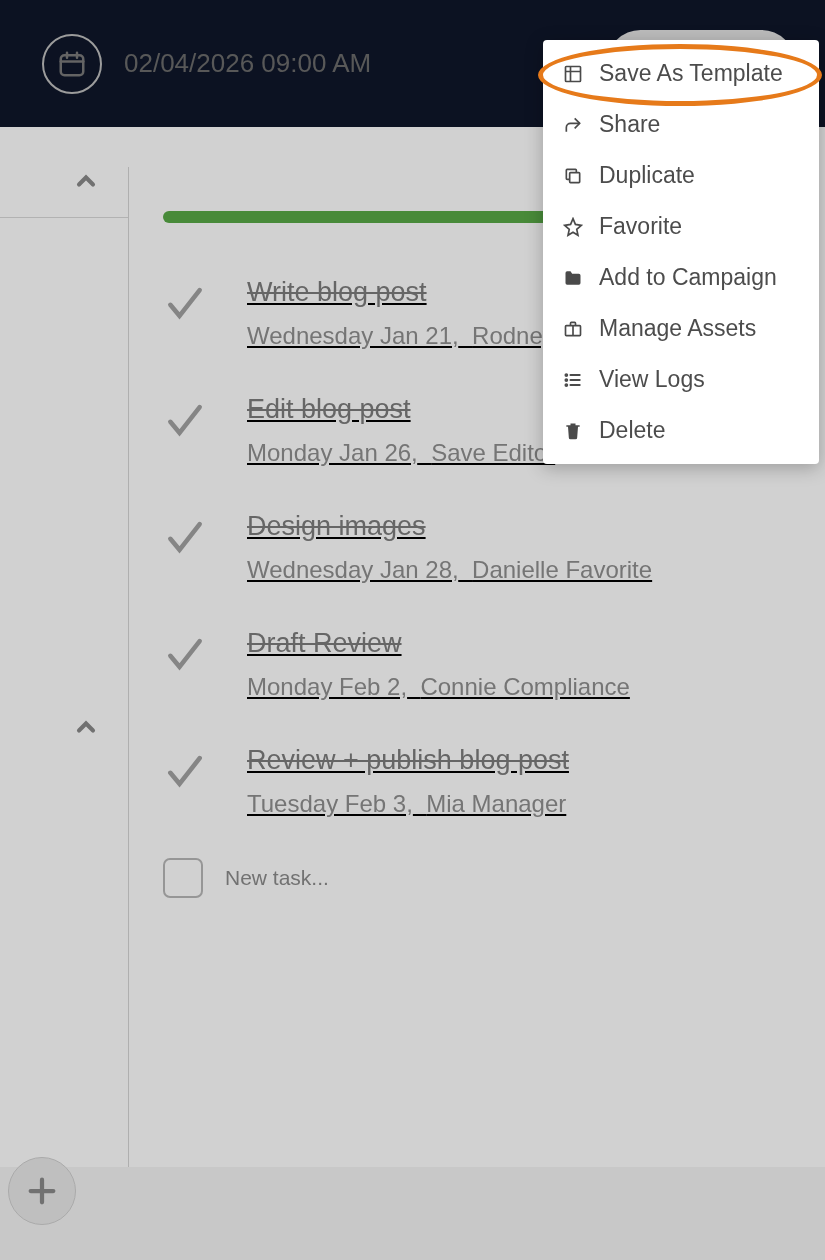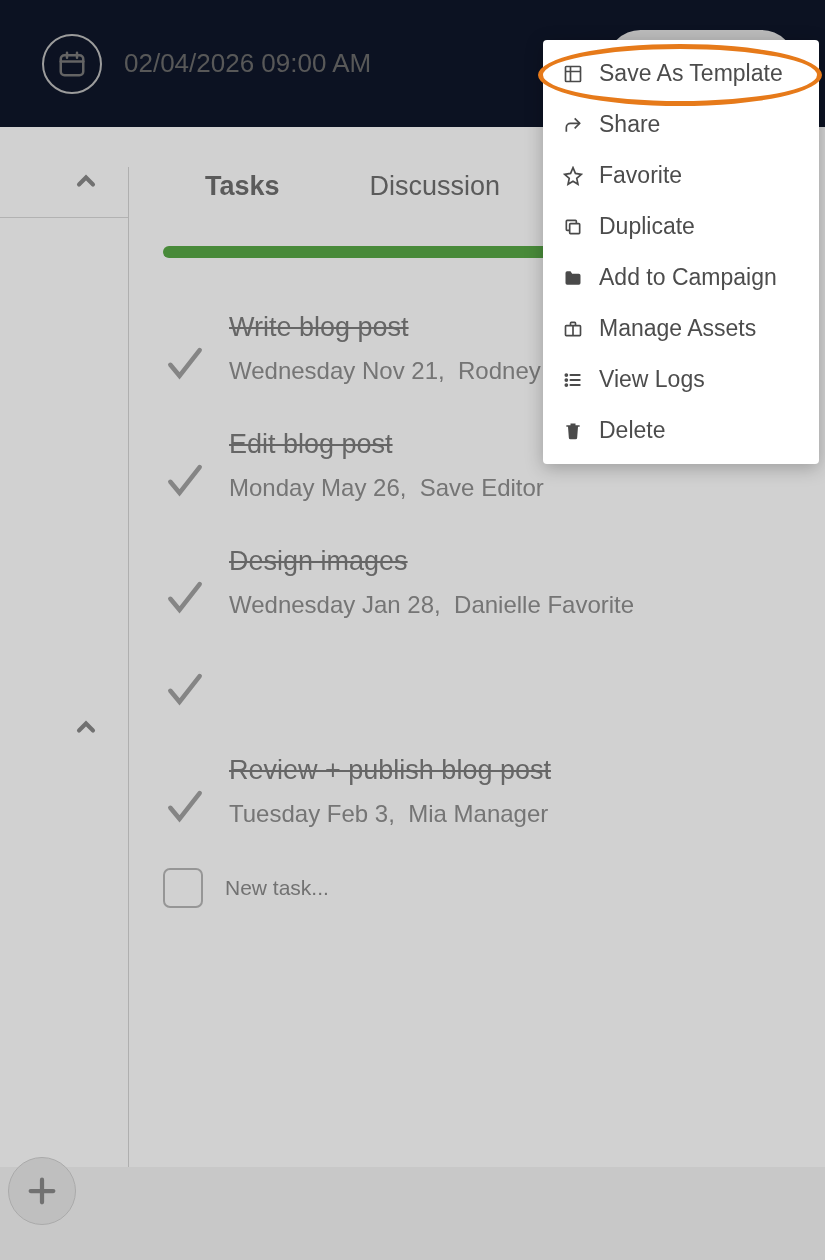--- a/index.html
+++ b/index.html
@@ -96,23 +96,24 @@
 .progress {
   margin-top: 44px;
   height: 12px;
   background: #58a946;
   border-radius: 6px;
   width: 100%;
 }
 .task-list { margin-top: 36px; }
 .task {
   display: flex;
-  align-items: flex-end;
-  gap: 22px;
+  align-items: flex-start;
+  gap: 40px;
   padding: 18px 0 26px 0;
+  text-decoration: underline;
 }
 .check {
   flex-shrink: 0;
   color: #a3a3a3;
   margin-top: 4px;
 }
 .task-body { flex: 1; }
 .task-title {
   font-size: 27px;
   color: #7d7d7d;
@@ -221,68 +222,70 @@
     </div>
     <hr class="side-divider">
     <div class="chev2-wrap chevron-section">
       <svg class="chevron-up" width="28" height="28" viewBox="0 0 24 24" fill="none" stroke="currentColor" stroke-width="3.5" stroke-linecap="round">
           <path d="M6 15l6-6 6 6"></path>
         </svg>
     </div>
   </div>
 
   <div class="main-col">
-    <div class="tabs">
-      <div class="tab">Tasks</div>
-      <div class="tab inactive">Discussion</div>
-    </div>
     <div class="progress"></div>
 
     <div class="task-list">
 
       <div class="task">
         <svg class="check" width="44" height="44" viewBox="0 0 24 24" fill="none" stroke="currentColor" stroke-width="2.5" stroke-linecap="round">
             <path d="M4 13l5 6L20 5"></path>
           </svg>
         <div class="task-body">
           <div class="task-title">Write blog post</div>
           <div class="task-meta">
-            <span>Wednesday Nov 21,</span>&nbsp;&nbsp;<span>Rodney Writer</span>
+            <span>Wednesday Jan 21,</span>&nbsp;&nbsp;<span>Rodney Writer</span>
           </div>
         </div>
       </div>
 
       <div class="task">
         <svg class="check" width="44" height="44" viewBox="0 0 24 24" fill="none" stroke="currentColor" stroke-width="2.5" stroke-linecap="round">
             <path d="M4 13l5 6L20 5"></path>
           </svg>
         <div class="task-body">
           <div class="task-title">Edit blog post</div>
           <div class="task-meta">
-            <span>Monday May 26,</span>&nbsp;&nbsp;<span>Save Editor</span>
+            <span>Monday Jan 26,</span>&nbsp;&nbsp;<span>Save Editor</span>
           </div>
         </div>
       </div>
 
       <div class="task">
         <svg class="check" width="44" height="44" viewBox="0 0 24 24" fill="none" stroke="currentColor" stroke-width="2.5" stroke-linecap="round">
             <path d="M4 13l5 6L20 5"></path>
           </svg>
         <div class="task-body">
           <div class="task-title">Design images</div>
           <div class="task-meta">
             <span>Wednesday Jan 28,</span>&nbsp;&nbsp;<span>Danielle Favorite</span>
           </div>
         </div>
       </div>
 
       <div class="task">
         <svg class="check" width="44" height="44" viewBox="0 0 24 24" fill="none" stroke="currentColor" stroke-width="2.5" stroke-linecap="round">
             <path d="M4 13l5 6L20 5"></path>
           </svg>
+        <div class="task-body">
+          <div class="task-title">Draft Review</div>
+          <div class="task-meta">
+            <span>Monday Feb 2,</span>&nbsp;&nbsp;<span>Connie Compliance</span>
+          </div>
+        </div>
       </div>
 
       <div class="task">
         <svg class="check" width="44" height="44" viewBox="0 0 24 24" fill="none" stroke="currentColor" stroke-width="2.5" stroke-linecap="round">
             <path d="M4 13l5 6L20 5"></path>
           </svg>
         <div class="task-body">
           <div class="task-title">Review + publish blog post</div>
           <div class="task-meta">
             <span>Tuesday Feb 3,</span>&nbsp;&nbsp;<span>Mia Manager</span>
@@ -322,33 +325,33 @@
       <svg width="20" height="20" viewBox="0 0 24 24" fill="none" stroke="currentColor" stroke-width="2">
           <path d="M14 4l6 6-6 6"></path>
           <path d="M20 10H9a5 5 0 00-5 5v5"></path>
         </svg>
     </span>
     <span>Share</span>
   </div>
   <div class="dropdown-item">
     <span class="di-icon">
       <svg width="20" height="20" viewBox="0 0 24 24" fill="none" stroke="currentColor" stroke-width="2">
-          <path d="M12 2l2.9 6.9L22 10l-5.5 4.8L18 22l-6-3.6L6 22l1.5-7.2L2 10l7.1-1.1L12 2z"></path>
-        </svg>
-    </span>
-    <span>Favorite</span>
-  </div>
-  <div class="dropdown-item">
-    <span class="di-icon">
-      <svg width="20" height="20" viewBox="0 0 24 24" fill="none" stroke="currentColor" stroke-width="2">
           <rect x="8" y="8" width="12" height="12" rx="1"></rect>
           <path d="M16 8V5a1 1 0 00-1-1H5a1 1 0 00-1 1v10a1 1 0 001 1h3"></path>
         </svg>
     </span>
     <span>Duplicate</span>
+  </div>
+  <div class="dropdown-item">
+    <span class="di-icon">
+      <svg width="20" height="20" viewBox="0 0 24 24" fill="none" stroke="currentColor" stroke-width="2">
+          <path d="M12 2l2.9 6.9L22 10l-5.5 4.8L18 22l-6-3.6L6 22l1.5-7.2L2 10l7.1-1.1L12 2z"></path>
+        </svg>
+    </span>
+    <span>Favorite</span>
   </div>
   <div class="dropdown-item">
     <span class="di-icon">
       <svg width="20" height="20" viewBox="0 0 24 24" fill="currentColor">
           <path d="M3 6a2 2 0 012-2h4l2 3h8a2 2 0 012 2v9a2 2 0 01-2 2H5a2 2 0 01-2-2V6z"></path>
         </svg>
     </span>
     <span>Add to Campaign</span>
   </div>
   <div class="dropdown-item">

